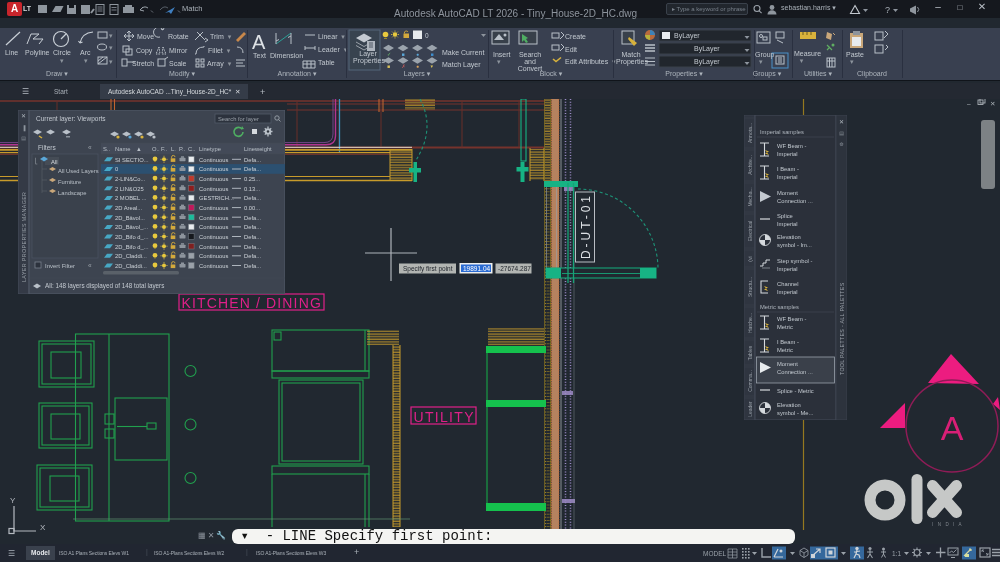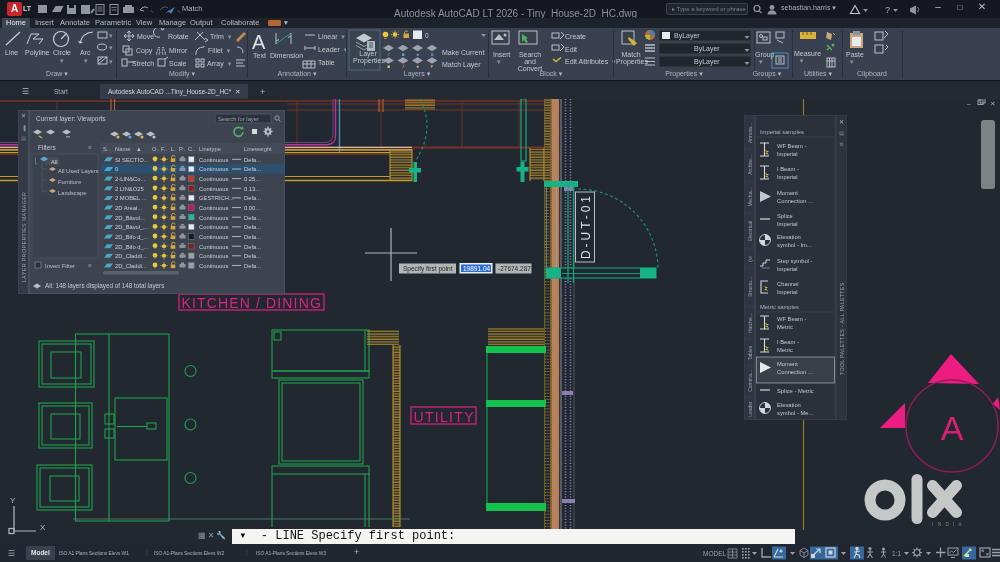--- a/index.html
+++ b/index.html
@@ -36,21 +36,21 @@
   
   #canvas { left:0; top:99px; width:1000px; height:445px; background:#212830; }
 
   
   #lpal { left:18px; top:110px; width:267px; height:184px; }
 
   
   #tpal { left:744px; top:115px; width:103px; height:305px; }
 
   
-  #cmdbar { left:232px; top:529px; width:563px; height:15px; background:#f4f4f2; border-radius:0; color:#111; font-family:"Liberation Mono", monospace; font-size:12px; line-height:15px; }
+  #cmdbar { left:232px; top:529px; width:563px; height:15px; background:#f4f4f2; border-radius:6px; color:#111; font-family:"Liberation Mono", monospace; font-size:14px; line-height:15px; }
 
   
   #layoutbar { left:0; top:544px; width:1000px; height:18px; background:#212631; color:#a9b0b8; font-size:7px; }
   #statusR { position:absolute; right:0; top:0; height:18px; color:#979ea7; }
 </style>
 </head>
 <body>
 <div id="stage">
 
   <div class="abs" id="titlebar">
@@ -93,32 +93,20 @@
       <path d="M143 6 l2.5 3 2.5 -3" fill="#8d949d"></path>
       <path d="M160 8.5 v-3 l6 -3 v9 z" fill="#8f969e"></path>
         <path d="M167.5 4 a3.5 3.5 0 0 1 0 5" stroke="#8f969e" fill="none"></path>
     </svg>
     <span class="abs" style="left:781px; top:4px; font-size:7px; color:#aab1b9;">sebastian.harris ▾</span>
     <span class="winbtn" style="left:928px;">–</span>
     <span class="winbtn" style="left:950px; font-size:8px; top:3px;">□</span>
     <span class="winbtn" style="left:972px;">✕</span>
   </div>
 
-  <div class="abs" id="tabrow">
-    <span class="rtab active" style="left:2px;">Home</span>
-    <span class="rtab" style="left:35px;">Insert</span>
-    <span class="rtab" style="left:60px;">Annotate</span>
-    <span class="rtab" style="left:95px;">Parametric</span>
-    <span class="rtab" style="left:136px;">View</span>
-    <span class="rtab" style="left:159px;">Manage</span>
-    <span class="rtab" style="left:190px;">Output</span>
-    <span class="rtab" style="left:221px;">Collaborate</span>
-    <span class="abs" style="left:268px; top:2px; width:13px; height:6px; background:#b5652f; border-radius:1px;"></span>
-    <span class="rtab" style="left:284px;">▾</span>
-  </div>
 
   <div class="abs" id="ribbon">
     <svg class="abs" style="left:0; top:0;" width="1000" height="53" viewBox="0 0 1000 53">
 
       <g stroke="#c9cfd6" fill="none" stroke-width="1.2">
         <path d="M6 17 L20 4"></path>
         <path d="M27 16 l4 -10 h8 l-6 5 h10 l-4 5" stroke-width="1"></path>
         <circle cx="61" cy="11" r="7.5"></circle>
           <path d="M61 11 l5 -5"></path>
         <path d="M80 15 q2 -10 13 -11"></path>

